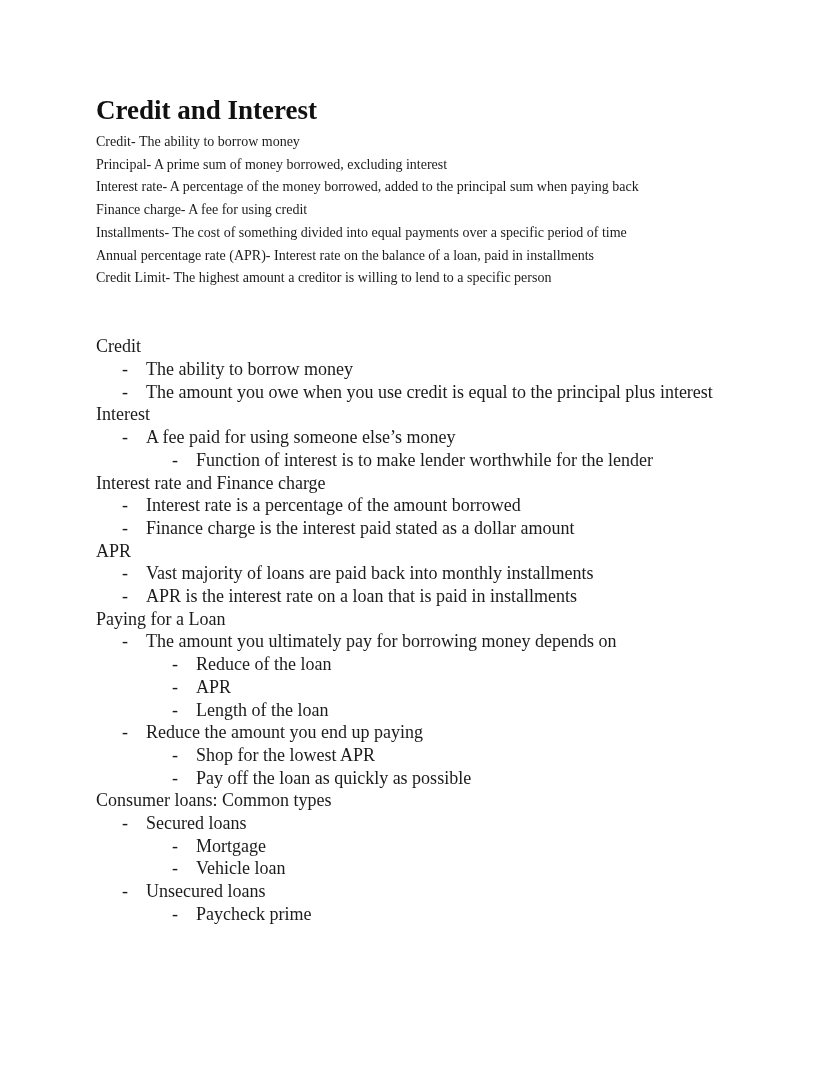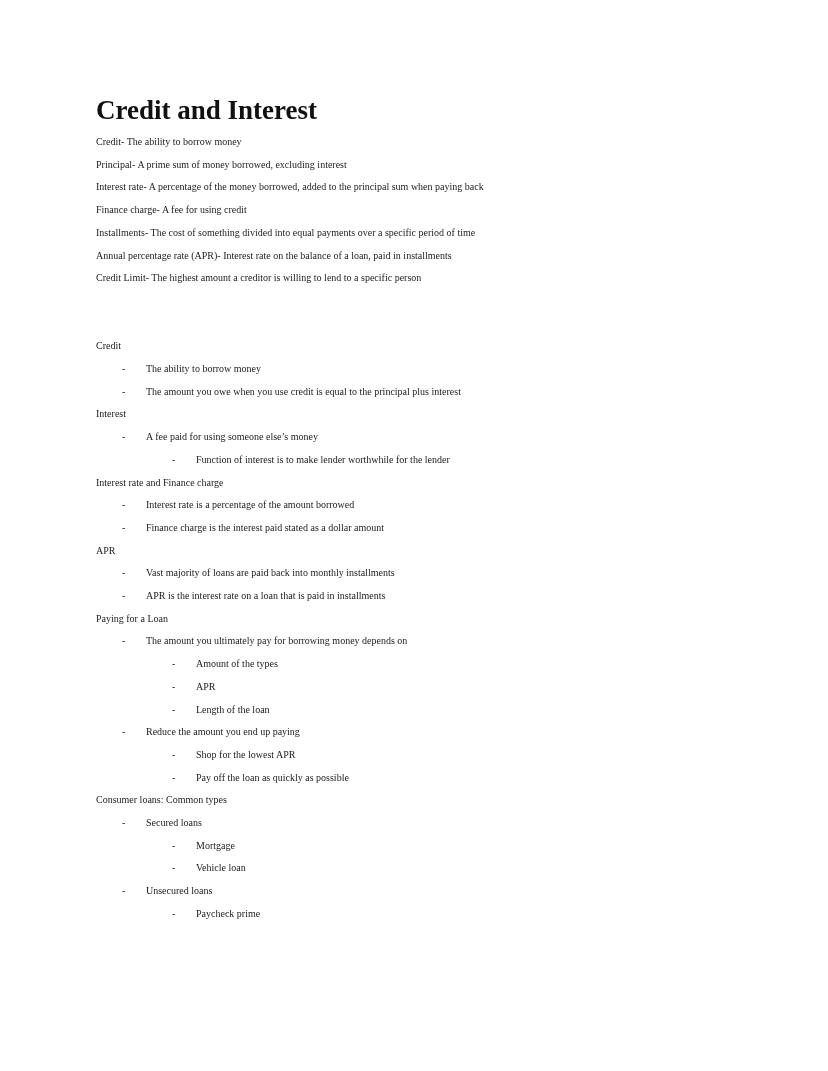--- a/index.html
+++ b/index.html
@@ -23,28 +23,28 @@
     }
     .title {
       font-size: 27px;
       line-height: 26px;
       font-weight: 700;
       color: #111111;
       margin: 0 0 8px 0;
     }
     .def {
       margin: 0;
-      font-size: 10px;
+      font-size: 14px;
       line-height: 22.7px;
     }
     .spacer {
       height: 22.7px;
     }
     .li {
-      font-size: 10px;
+      font-size: 18px;
       line-height: 22.7px;
     }
     .l0 { padding-left: 0; }
     .l1 { padding-left: 26px; }
     .l2 { padding-left: 76px; }
     .mk {
       display: inline-block;
       width: 24px;
     }
   </style>
@@ -77,21 +77,21 @@
   <div class="li l0"><span>Interest rate and Finance charge</span></div>
   <div class="li l1"><span class="mk">-</span><span>Interest rate is a percentage of the amount borrowed</span></div>
   <div class="li l1"><span class="mk">-</span><span>Finance charge is the interest paid stated as a dollar amount</span></div>
 
   <div class="li l0"><span>APR</span></div>
   <div class="li l1"><span class="mk">-</span><span>Vast majority of loans are paid back into monthly installments</span></div>
   <div class="li l1"><span class="mk">-</span><span>APR is the interest rate on a loan that is paid in installments</span></div>
 
   <div class="li l0"><span>Paying for a Loan</span></div>
   <div class="li l1"><span class="mk">-</span><span>The amount you ultimately pay for borrowing money depends on</span></div>
-  <div class="li l2"><span class="mk">-</span><span>Amount of the types</span></div>
+  <div class="li l2"><span class="mk">-</span><span>Reduce of the loan</span></div>
   <div class="li l2"><span class="mk">-</span><span>APR</span></div>
   <div class="li l2"><span class="mk">-</span><span>Length of the loan</span></div>
   <div class="li l1"><span class="mk">-</span><span>Reduce the amount you end up paying</span></div>
   <div class="li l2"><span class="mk">-</span><span>Shop for the lowest APR</span></div>
   <div class="li l2"><span class="mk">-</span><span>Pay off the loan as quickly as possible</span></div>
 
   <div class="li l0"><span>Consumer loans: Common types</span></div>
   <div class="li l1"><span class="mk">-</span><span>Secured loans</span></div>
   <div class="li l2"><span class="mk">-</span><span>Mortgage</span></div>
   <div class="li l2"><span class="mk">-</span><span>Vehicle loan</span></div>

